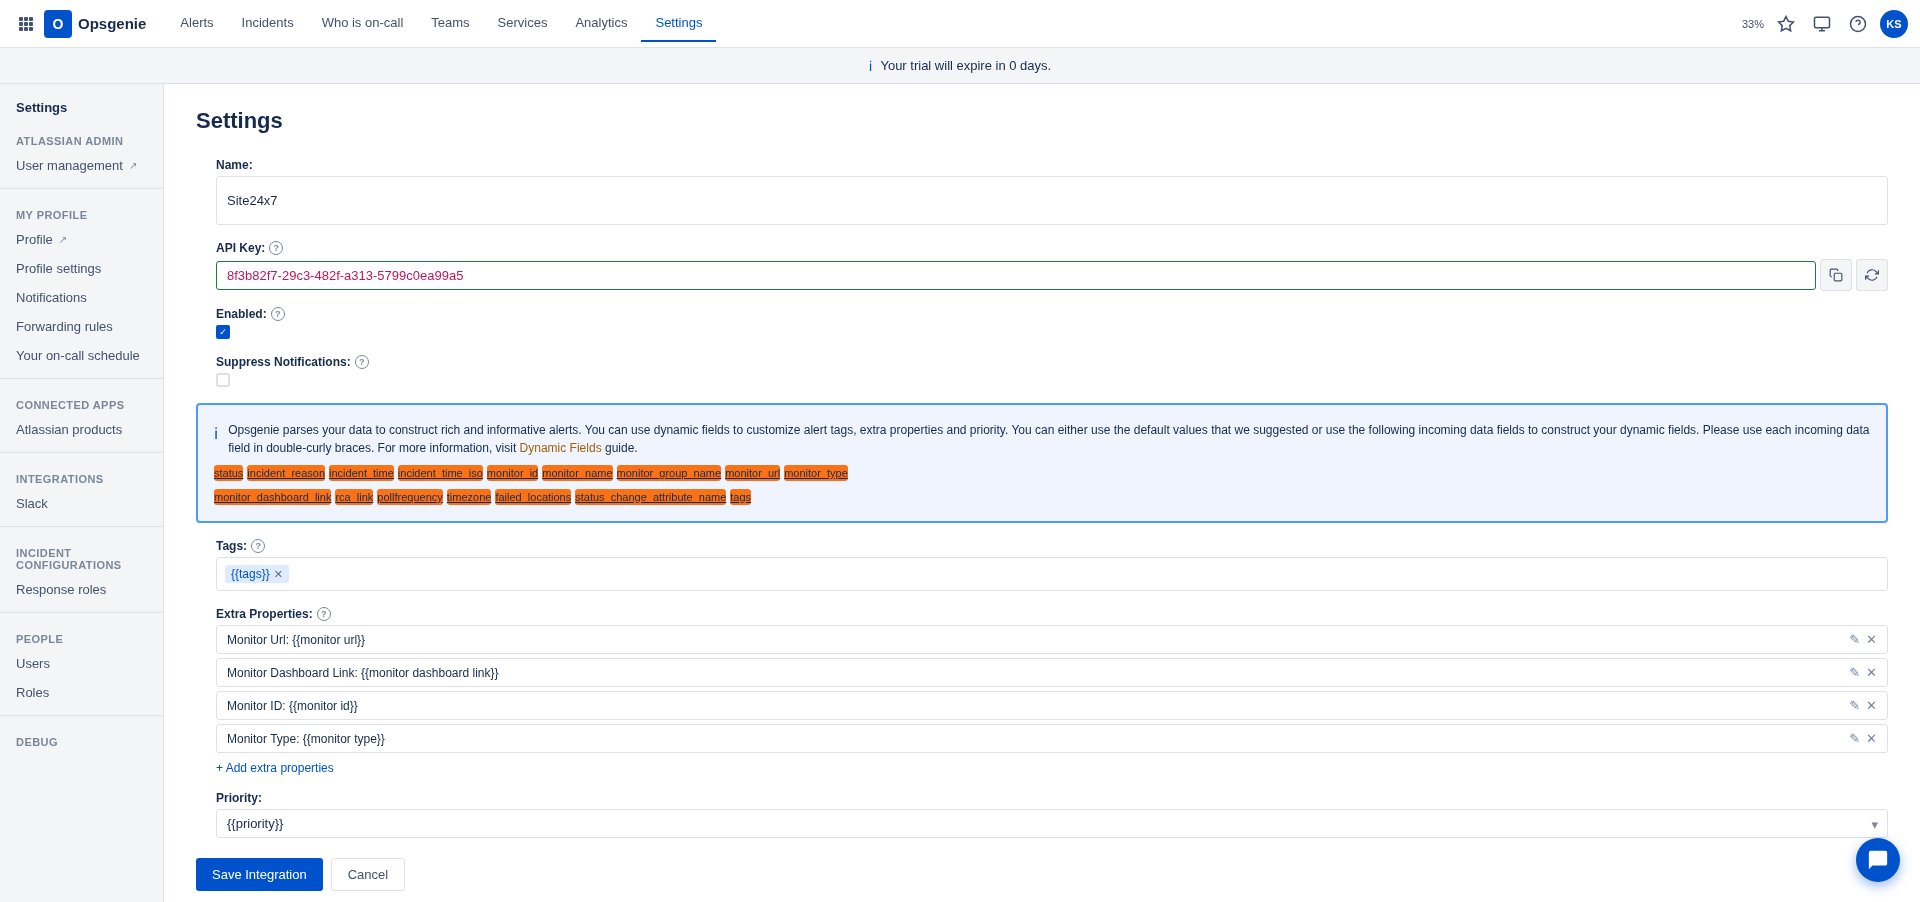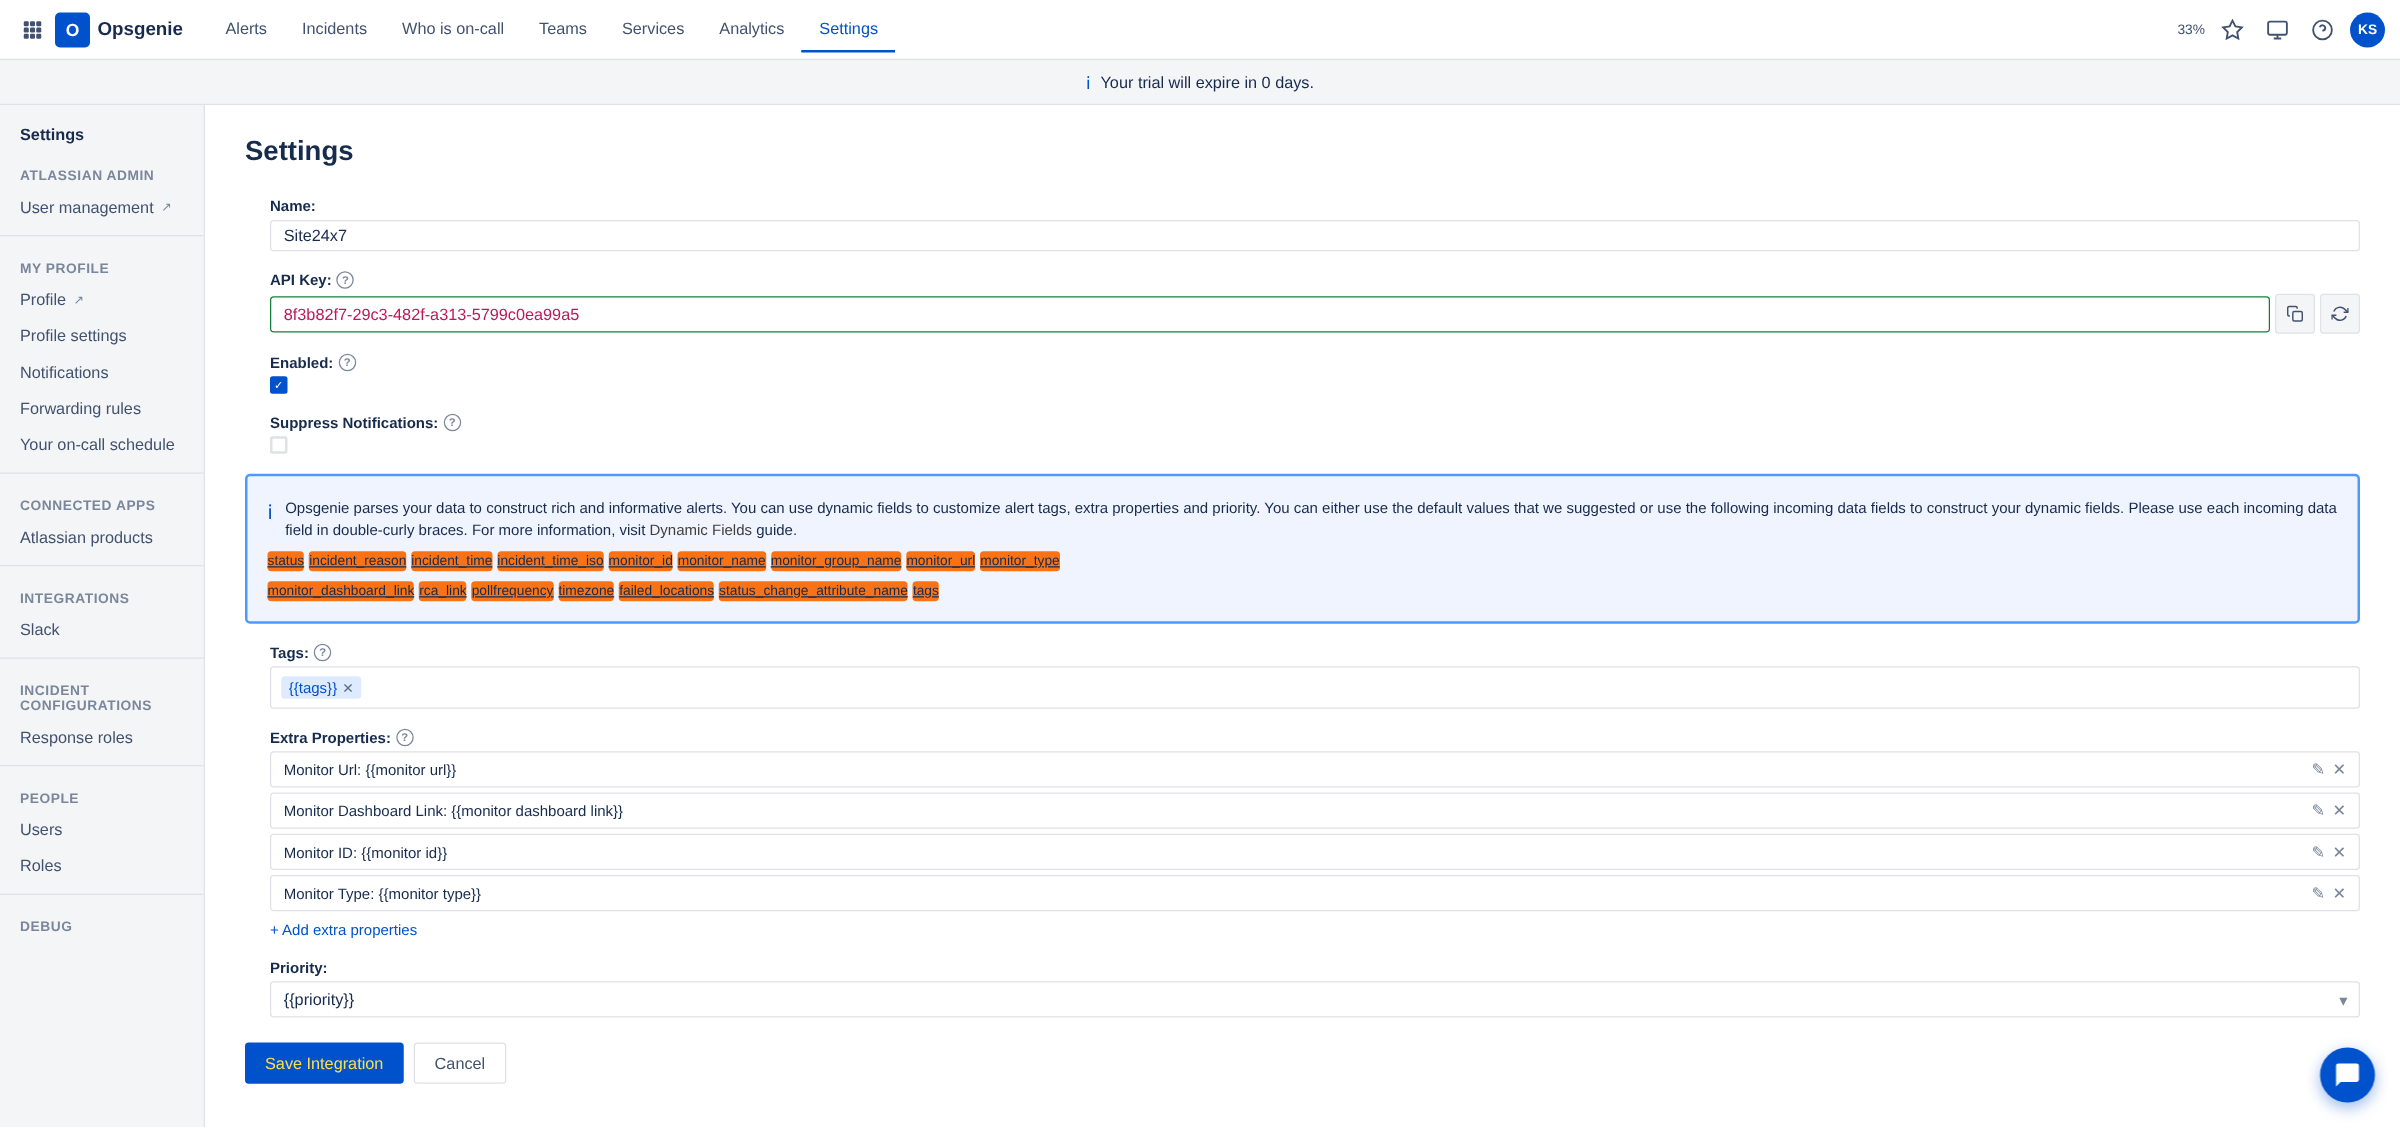--- a/index.html
+++ b/index.html
@@ -35,35 +35,35 @@
     .sidebar-ext-icon { font-size: 10px; color: #7A869A; }
 
     
     .main-content { flex: 1; overflow-y: auto; padding: 24px 32px; background: #fff; }
     .page-title { font-size: 22px; font-weight: 600; color: #172B4D; margin-bottom: 24px; }
 
     
     .form-group { margin-bottom: 16px; margin-left: 20px; }
     .form-label { font-size: 12px; font-weight: 600; color: #172B4D; margin-bottom: 4px; display: flex; align-items: center; gap: 4px; }
     .form-help-icon { width: 14px; height: 14px; border-radius: 50%; border: 1px solid #7A869A; display: inline-flex; align-items: center; justify-content: center; font-size: 9px; color: #7A869A; cursor: pointer; }
-    .form-input { width: 100%; padding: 4px 10px; border: 1px solid #DFE1E6; border-radius: 3px; font-size: 13px; color: #172B4D; background: #fff; outline: none; }
+    .form-input { width: 100%; padding: 16px 10px; border: 1px solid #DFE1E6; border-radius: 3px; font-size: 13px; color: #172B4D; background: #fff; outline: none; }
     .api-key-row { display: flex; align-items: center; gap: 4px; }
     .api-key-input { flex: 1; padding: 6px 10px; border: 1px solid #15803d; border-radius: 3px; font-size: 13px; color: #be185d; background: #fff; }
     .icon-btn { width: 32px; height: 32px; border: 1px solid #DFE1E6; border-radius: 3px; background: #F4F5F7; display: flex; align-items: center; justify-content: center; cursor: pointer; color: #42526E; font-size: 14px; }
     .checkbox-row { display: flex; align-items: center; gap: 6px; }
     .checkbox-checked { width: 14px; height: 14px; background: #0052CC; border: 2px solid #0052CC; border-radius: 2px; display: flex; align-items: center; justify-content: center; }
     .checkbox-checked::after { content: '✓'; color: white; font-size: 9px; }
     .checkbox-unchecked { width: 14px; height: 14px; background: #fff; border: 2px solid #DFE1E6; border-radius: 2px; }
 
     
     .info-box { border: 2px solid #4C9AFF; border-radius: 4px; padding: 16px; background: #F0F4FF; margin-bottom: 16px; }
     .info-box-header { display: flex; align-items: flex-start; gap: 10px; margin-bottom: 8px; }
     .info-icon { color: #0052CC; font-size: 16px; flex-shrink: 0; margin-top: 1px; }
     .info-text { font-size: 12px; color: #172B4D; line-height: 1.5; }
-    .info-link { color: #404040; text-decoration: none; font-weight: 500; text-align: right; }
+    .info-link { color: #a16207; text-decoration: none; font-weight: 500; text-align: right; }
     .info-tags { display: flex; flex-wrap: wrap; gap: 4px; margin-top: 8px; }
     .info-tag { background: #f97316; border-radius: 3px; padding: 2px 0; font-size: 11px; color: #172B4D; text-decoration: underline; }
     .show-less { color: #0052CC; font-size: 12px; cursor: pointer; display: flex; align-items: center; gap: 2px; margin-top: 10px; }
 
     
     .tags-input-container { border: 1px solid #DFE1E6; border-radius: 3px; padding: 4px 8px; display: flex; align-items: center; gap: 4px; flex-wrap: wrap; min-height: 34px; }
     .tag-chip { background: #DEEBFF; border-radius: 3px; padding: 2px 6px; font-size: 12px; color: #0052CC; display: flex; align-items: center; gap: 4px; }
     .tag-remove { cursor: pointer; color: #5E6C84; font-size: 11px; }
 
     
@@ -73,21 +73,21 @@
     .prop-icon-btn { color: #7A869A; cursor: pointer; font-size: 13px; }
     .add-props-link { color: #0052CC; font-size: 12px; cursor: pointer; }
 
     
     .priority-select { width: 100%; padding: 6px 10px; border: 1px solid #DFE1E6; border-radius: 3px; font-size: 13px; color: #172B4D; background: #fff; appearance: none; cursor: pointer; }
     .select-wrapper { position: relative; }
     .select-wrapper::after { content: '▾'; position: absolute; right: 10px; top: 50%; transform: translateY(-50%); color: #7A869A; pointer-events: none; }
 
     
     .btn-row { display: flex; gap: 8px; margin-top: 20px; }
-    .btn-primary { padding: 8px 16px; background: #0052CC; color: #fde047; border: none; border-radius: 3px; font-size: 13px; font-weight: 500; cursor: pointer; }
+    .btn-primary { padding: 8px 16px; background: #0052CC; color: #ffffff; border: none; border-radius: 3px; font-size: 13px; font-weight: 500; cursor: pointer; }
     .btn-secondary { padding: 8px 16px; background: transparent; color: #42526E; border: 1px solid #DFE1E6; border-radius: 3px; font-size: 13px; cursor: pointer; }
 
     
     .chat-bubble { position: fixed; bottom: 20px; right: 20px; width: 44px; height: 44px; background: #0052CC; border-radius: 50%; display: flex; align-items: center; justify-content: center; cursor: pointer; color: white; font-size: 20px; box-shadow: 0 4px 12px rgba(0,82,204,0.4); }
 
     
     ::-webkit-scrollbar { width: 6px; }
     ::-webkit-scrollbar-track { background: #F4F5F7; }
     ::-webkit-scrollbar-thumb { background: #C1C7D0; border-radius: 3px; }
   </style>

